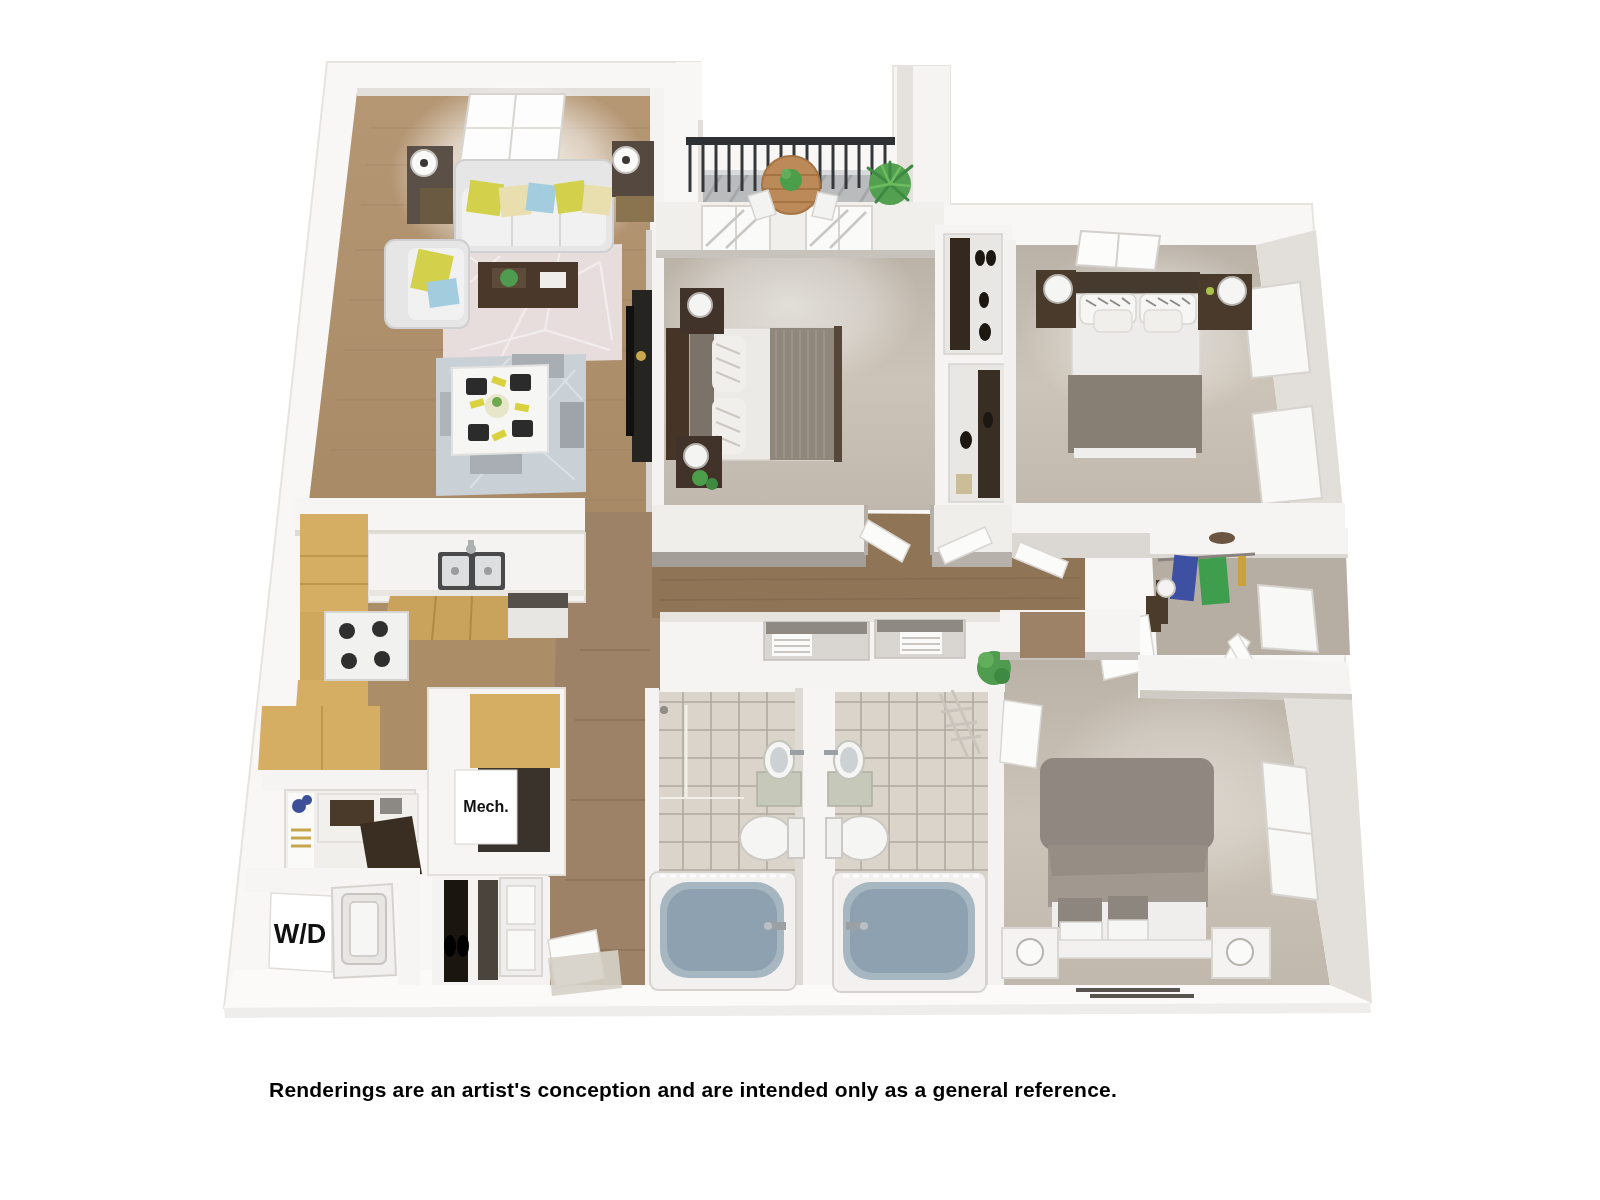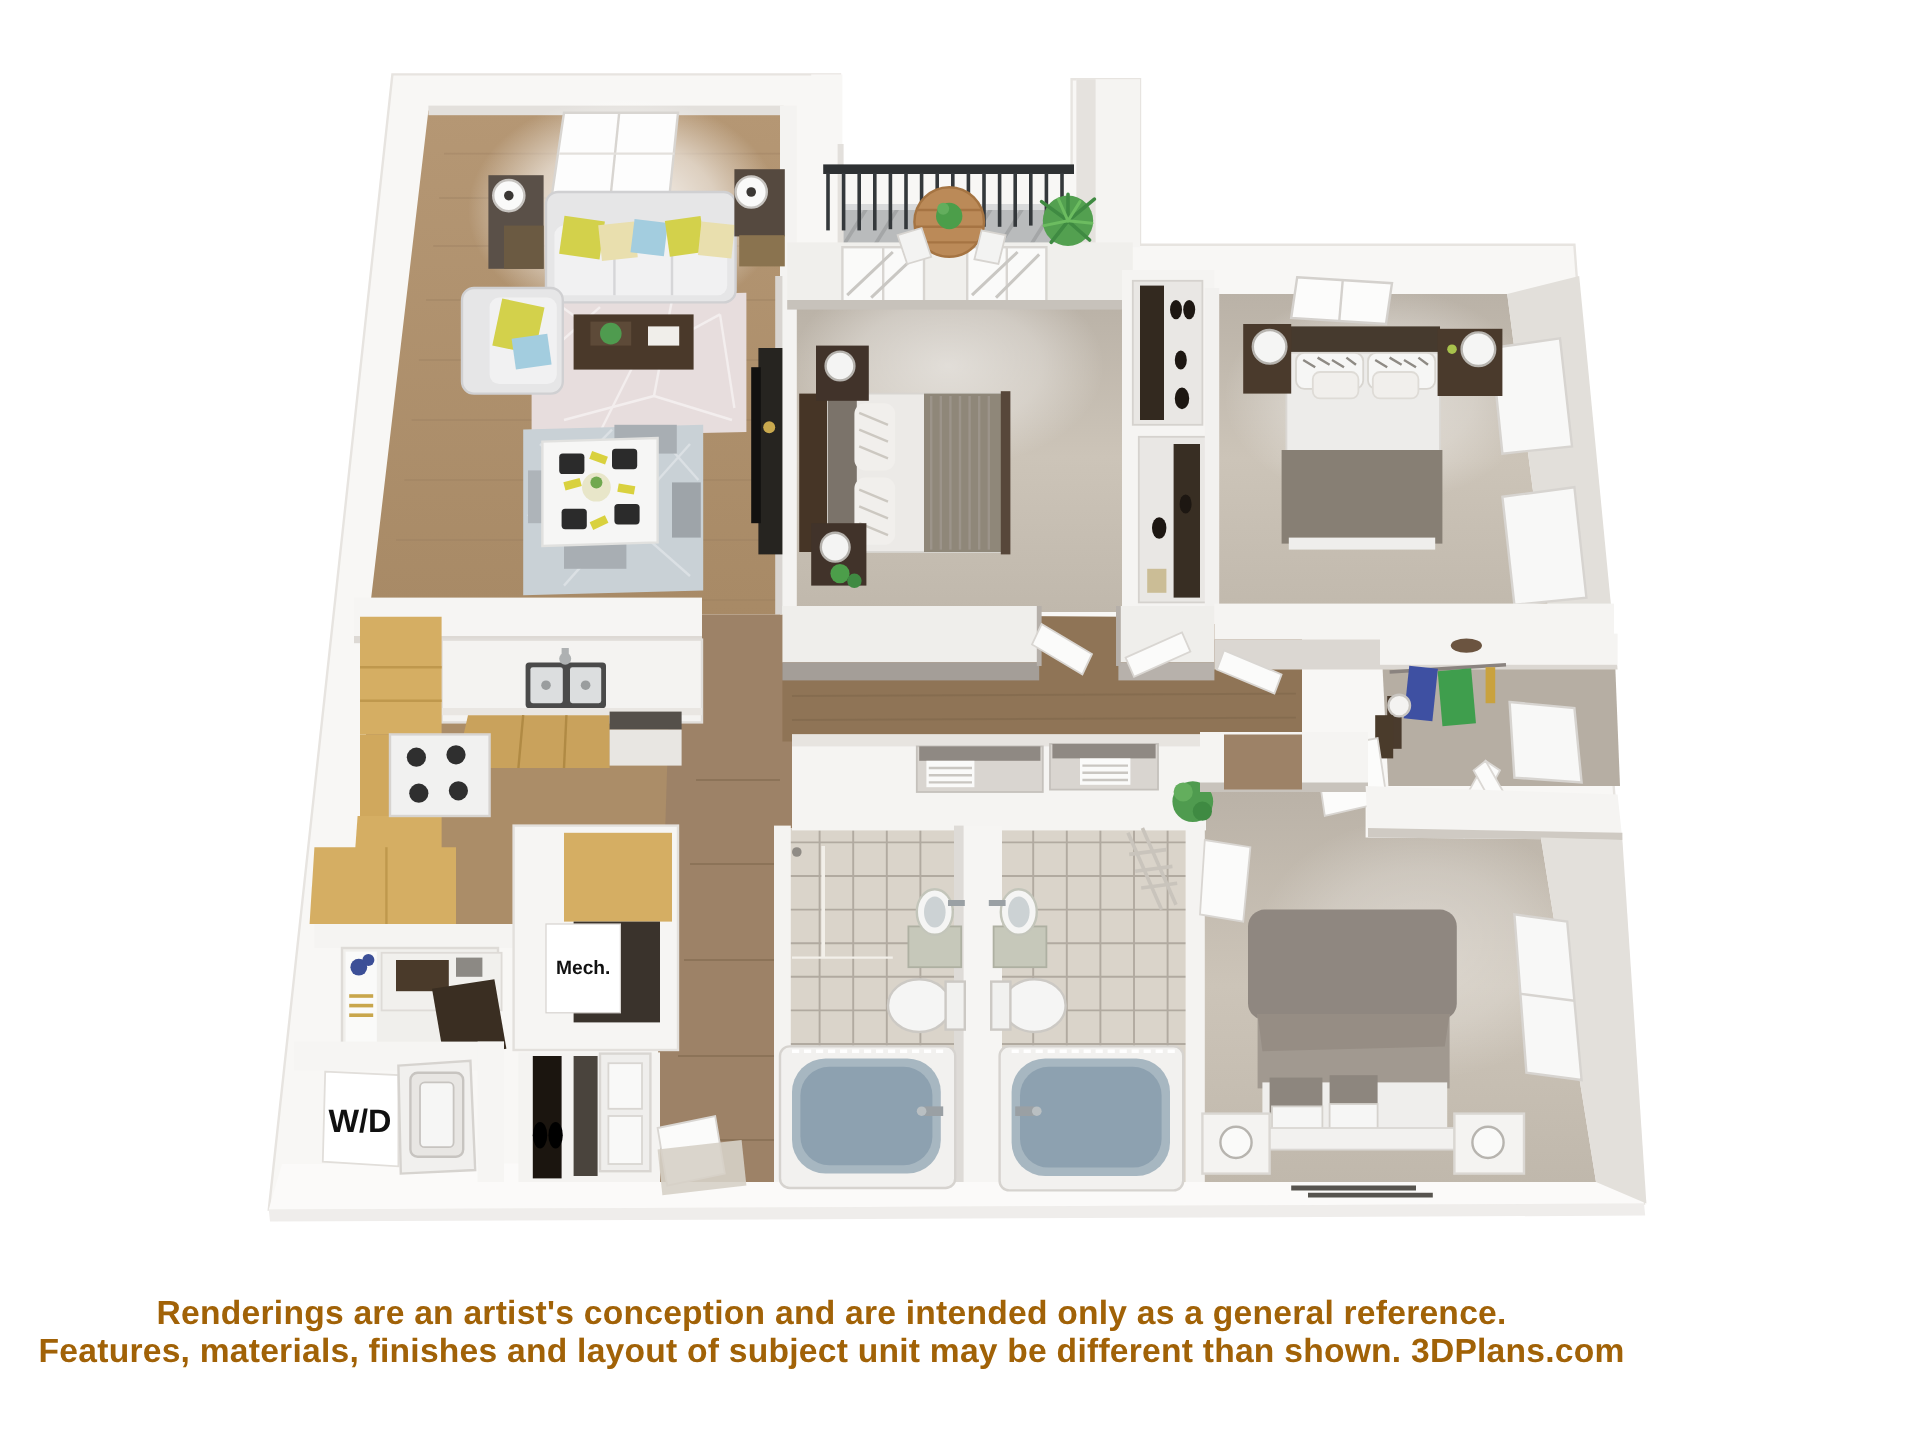--- a/index.html
+++ b/index.html
@@ -1,18 +1,18 @@
 <!DOCTYPE html>
 <html><head>
 <meta charset="utf-8">
 <style>
   html,body{margin:0;padding:0;background:#ffffff;}
   .page{position:relative;width:1600px;height:1200px;background:#ffffff;overflow:hidden;
         font-family:"Liberation Sans", sans-serif;font-weight:bold;}
-  .cap{position:absolute;width:1386px;text-align:center;color:#a16207;font-size:28px;letter-spacing:0.2px;}
+  .cap{position:absolute;width:1386px;text-align:center;color:#000000;font-size:21px;letter-spacing:0.2px;}
 </style>
 </head>
 <body>
 <div class="page">
 <svg width="1600" height="1200" viewBox="0 0 1600 1200" xmlns="http://www.w3.org/2000/svg">
 <defs>
   <radialGradient id="glow" cx="0.5" cy="0.5" r="0.5">
     <stop offset="0" stop-color="#ffffff" stop-opacity="0.95"></stop>
     <stop offset="0.6" stop-color="#ffffff" stop-opacity="0.55"></stop>
     <stop offset="1" stop-color="#ffffff" stop-opacity="0"></stop>
@@ -512,14 +512,13 @@
         <line x1="890" y1="184" x2="900" y2="168"></line>
 </g>
 
 <polygon points="548,958 618,950 622,988 552,996" fill="#d6d0c6" opacity="0.9"></polygon>
 
 <polygon points="868,520 910,545 902,562 860,537" fill="#fbfbfa" stroke="#d9d6d2" stroke-width="1.5"></polygon>
 <polygon points="938,548 985,527 992,543 945,564" fill="#fbfbfa" stroke="#d9d6d2" stroke-width="1.5"></polygon>
 <polygon points="1020,542 1068,562 1062,578 1014,558" fill="#fbfbfa" stroke="#d9d6d2" stroke-width="1.5"></polygon>
 </svg>
 <div class="cap" style="top:1078px;">Renderings are an artist's conception and are intended only as a general reference.</div>
-<div class="cap" style="top:1110px;">Features, materials, finishes and layout of subject unit may be different than shown. 3DPlans.com</div>
 </div>
 
 </body></html>

